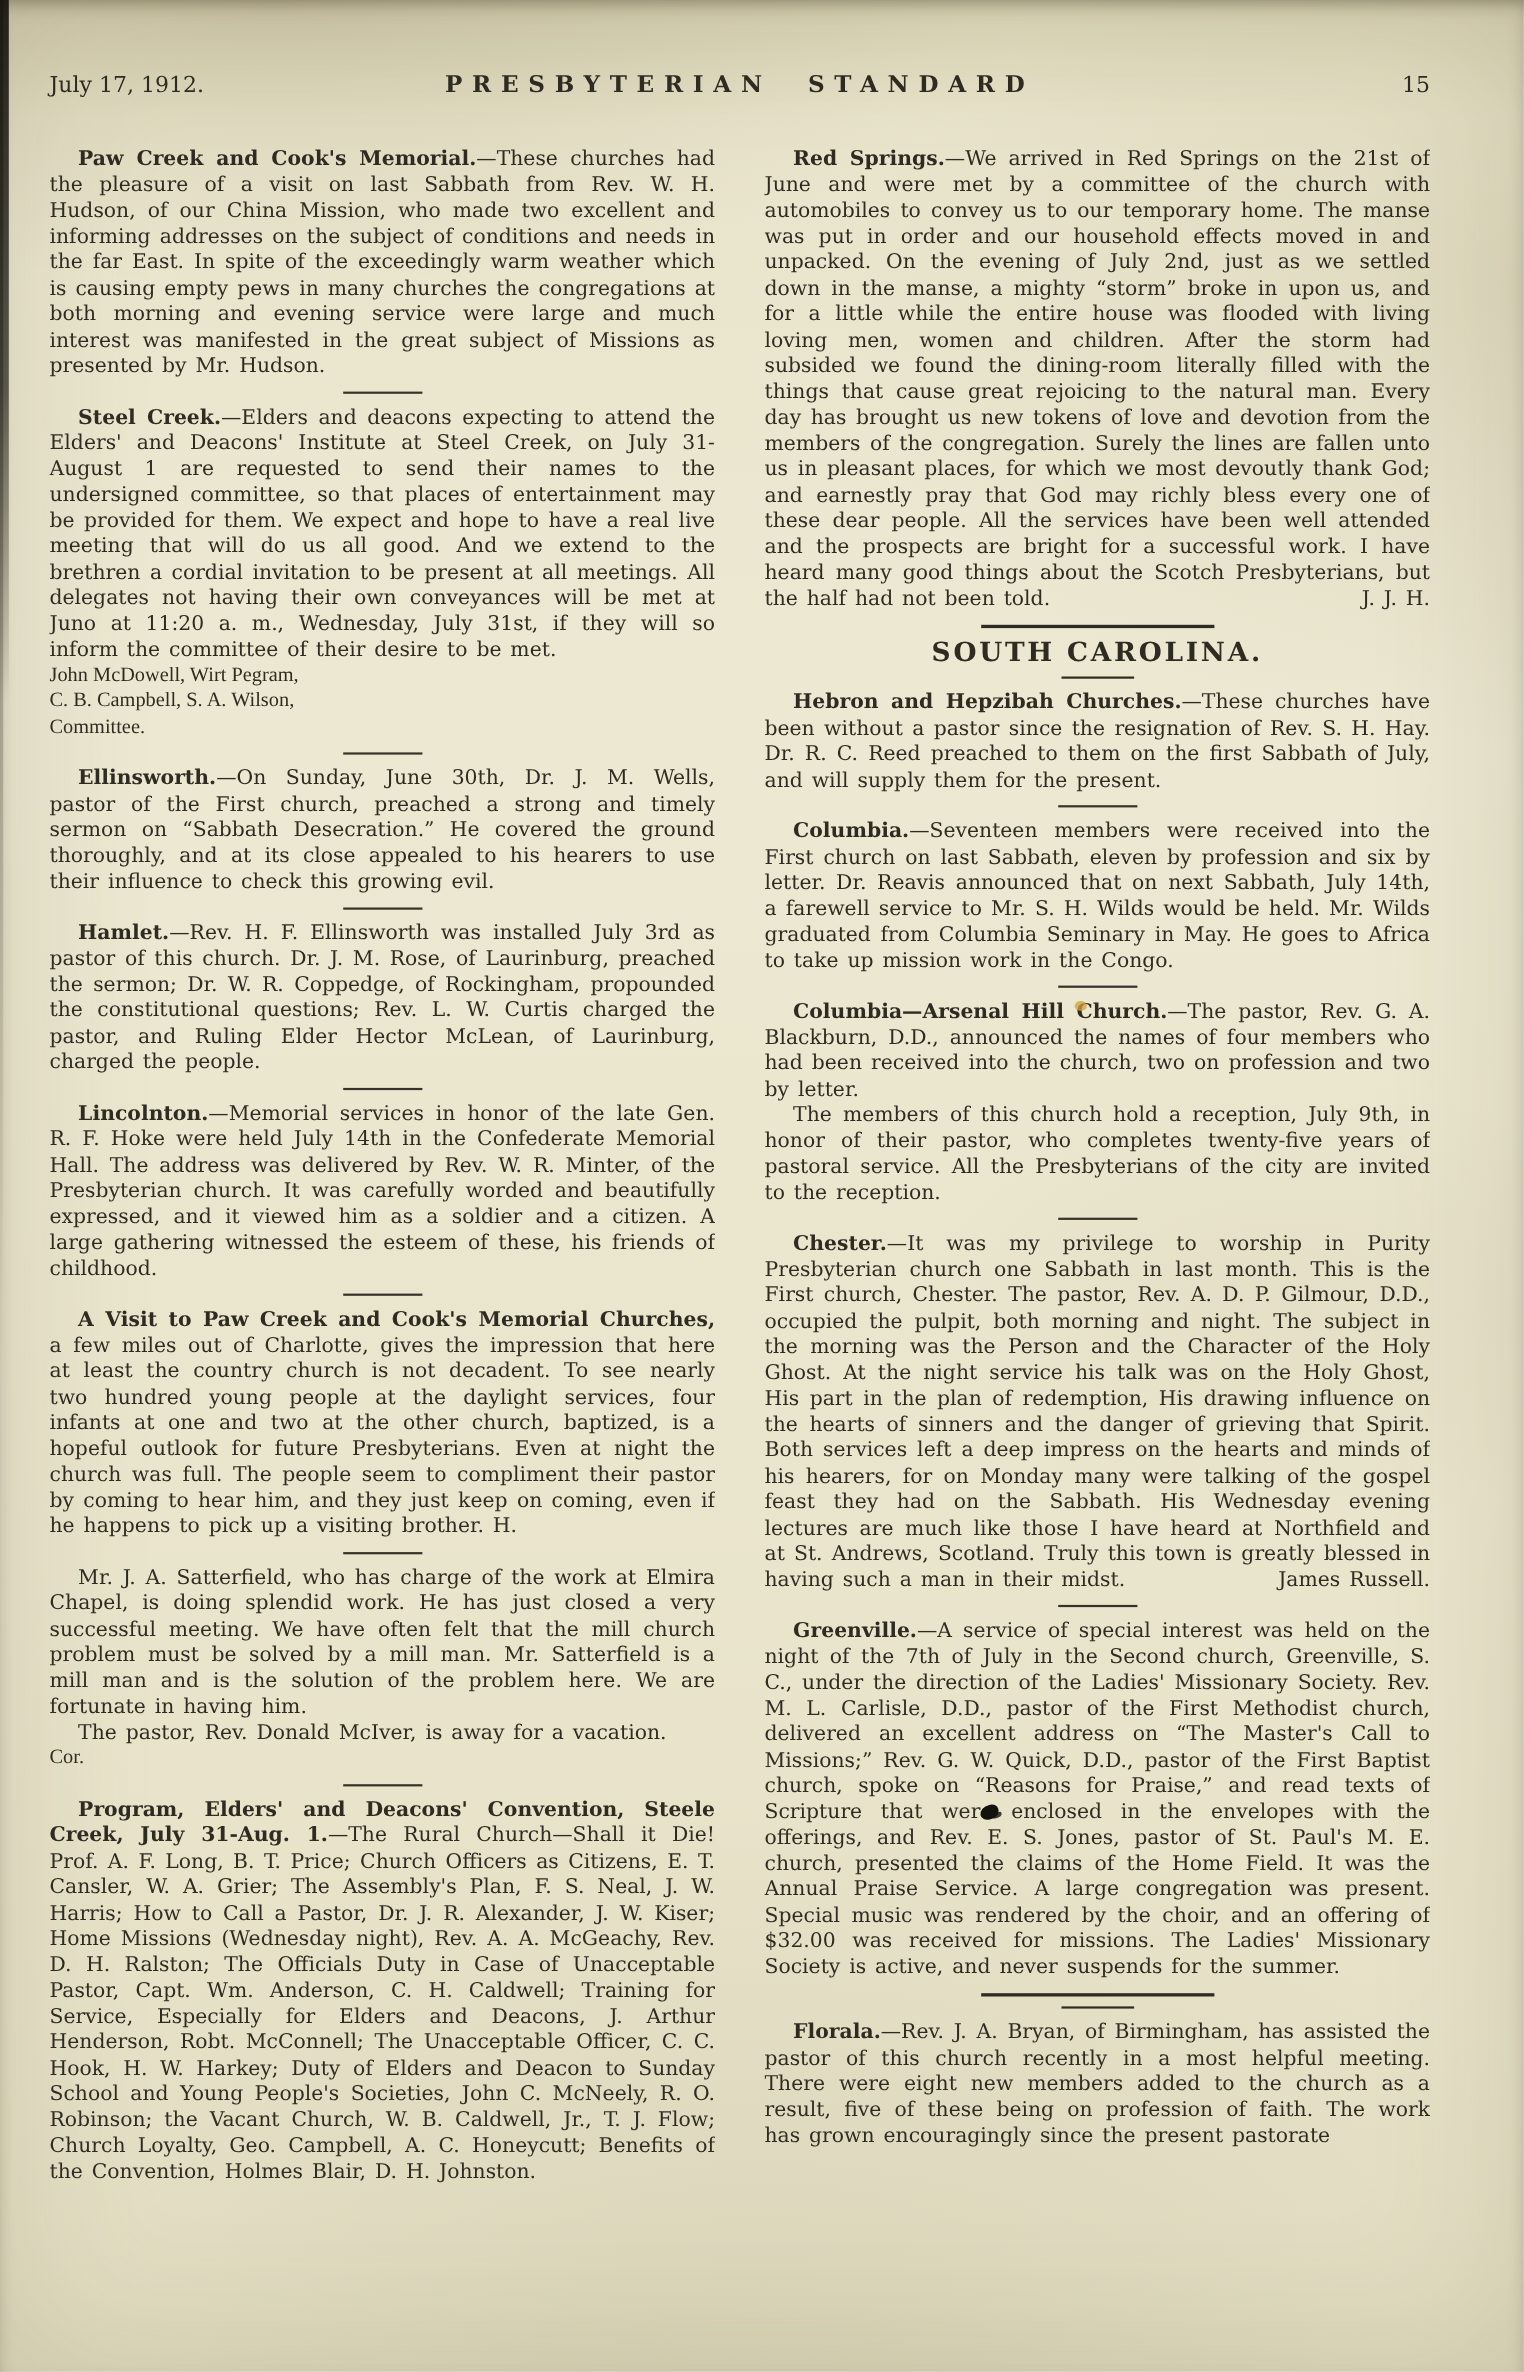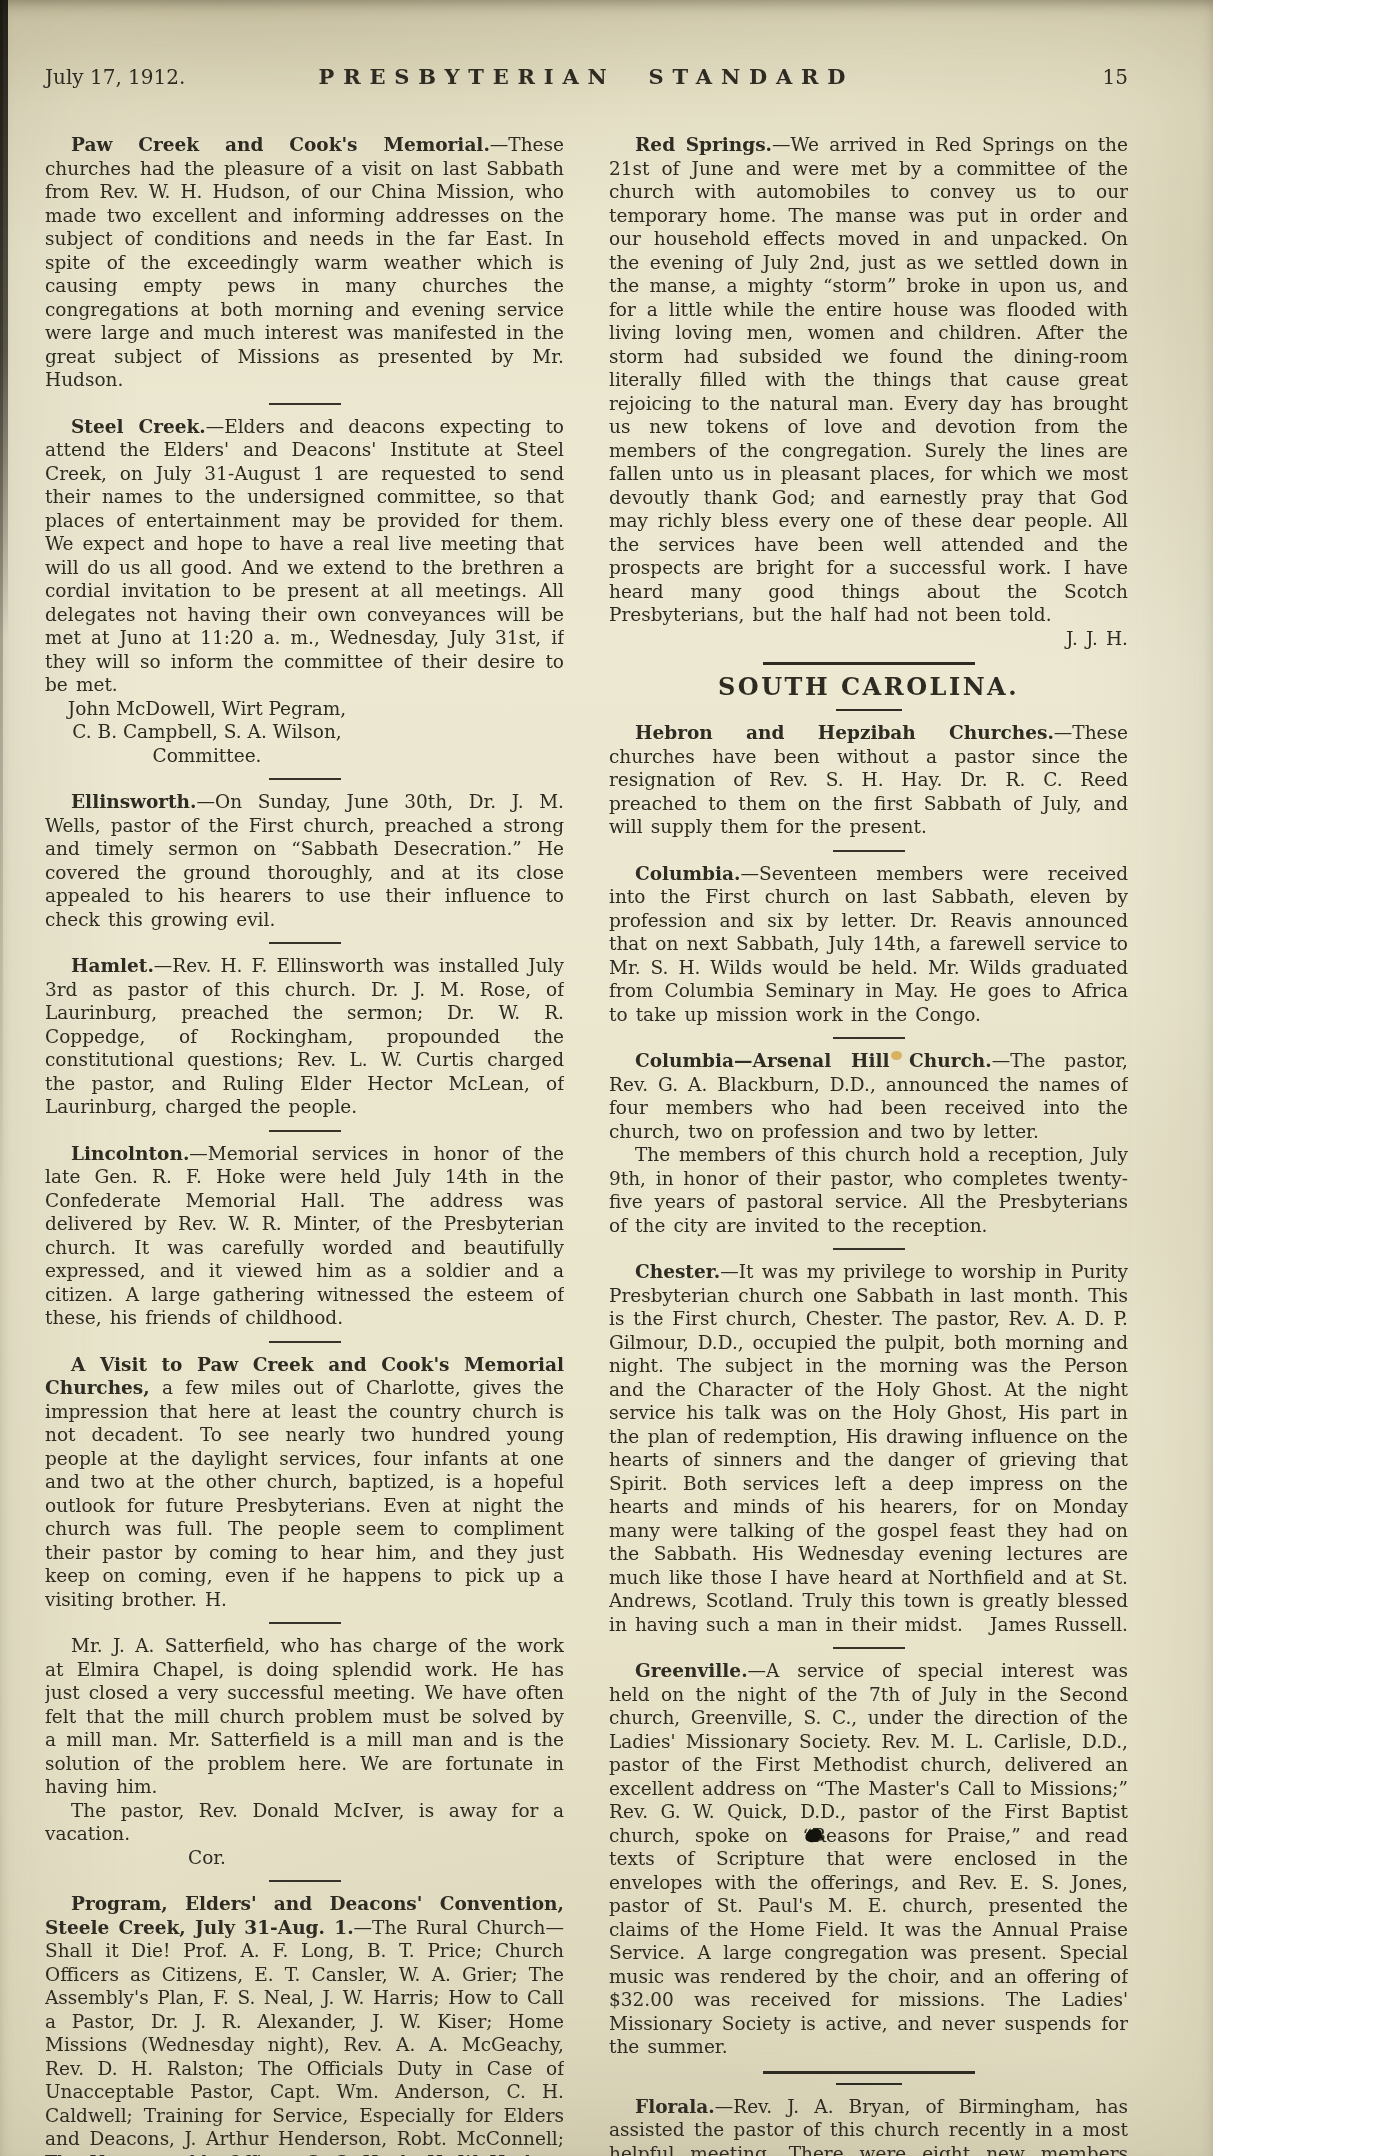--- a/index.html
+++ b/index.html
@@ -1,20 +1,20 @@
 <!DOCTYPE html>
 <html lang="en"><head>
 <meta charset="utf-8">
 <style>
   * { margin:0; padding:0; box-sizing:border-box; }
   html,body { width:1385px; }
   body { font-family:"DejaVu Serif","Liberation Serif",serif; }
 
   .page{
-    position:relative; width:1213px; height:2156px; overflow:hidden;
+    position:relative; width:1385px; height:2156px; overflow:hidden;
     color:#2e2b22;
     background:
       radial-gradient(1100px 420px at 18% 0%, rgba(146,131,92,0.20), transparent 62%),
       radial-gradient(900px 600px at 100% 12%, rgba(158,143,100,0.14), transparent 70%),
       radial-gradient(1200px 900px at 50% 105%, rgba(120,108,74,0.12), transparent 72%),
       radial-gradient(500px 300px at 85% 55%, rgba(150,138,96,0.08), transparent 70%),
       linear-gradient(180deg,#ded8bb 0%, #e9e5cc 5%, #ece8d2 30%, #eae6cd 60%, #e5e0c5 100%);
     box-shadow: inset 0 8px 18px -8px rgba(45,38,20,0.55), inset 0 0 140px rgba(95,84,52,0.18);
     padding:64px 85px 30px 45px;
     hyphens:auto;
@@ -35,21 +35,21 @@
   .pageno{ width:230px; text-align:right; font-size:20px; }
 
   .columns{ display:flex; gap:45px; }
   .col{ width:605px; font-size:18.5px; line-height:23.5px; text-align:justify; }
 
   p.item, p.para{ text-indent:26px; word-spacing:0.12em; overflow:hidden; }
   .lead{ font-weight:bold; }
 
   .sep{ width:72px; border-top:2px solid #35322a; margin:11px auto 10px; height:0; }
 
-  .sig-block{ text-align:center; padding-right:195px; line-height:23.5px; }
+  .sig-block{ text-align:left; padding-right:195px; line-height:23.5px;font-family:Liberation Serif, serif; }
   .sig-inline{ float:right; }
 
   .section{ text-align:center; }
   .rule-long{ width:212px; border-top:3px solid #2e2b22; margin:12px auto 9px; }
   .section-title{ font-size:24px; font-weight:bold; letter-spacing:2.5px; line-height:26px; }
   .rule-short{ width:66px; border-top:2px solid #2e2b22; margin:9px auto 10px; }
 
   .rel{ position:relative; }
   .ink-blot{
     position:absolute; left:196px; top:170px; width:17px; height:13px;

